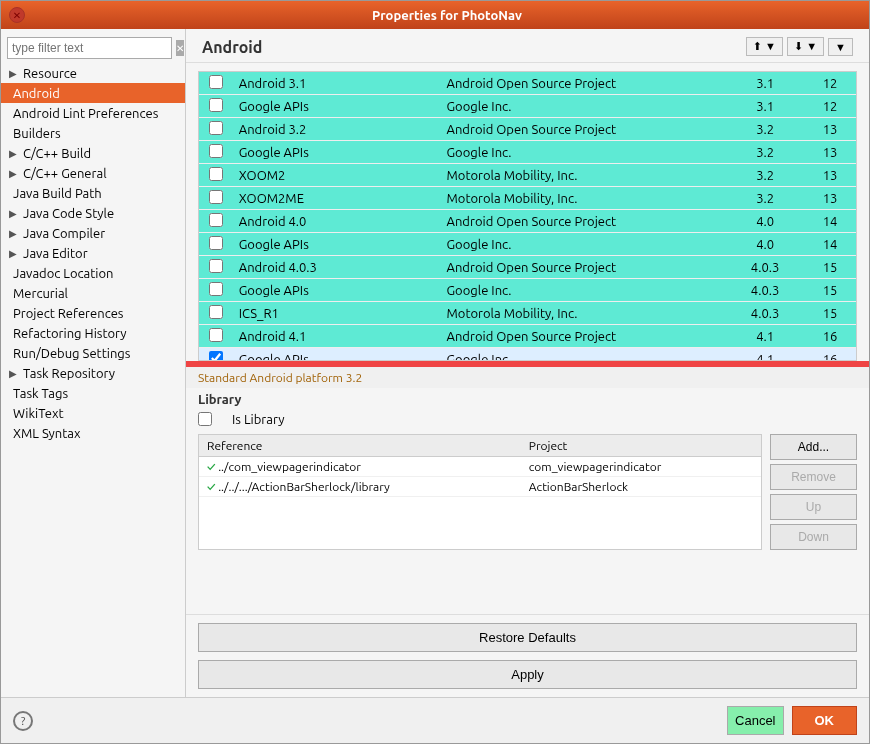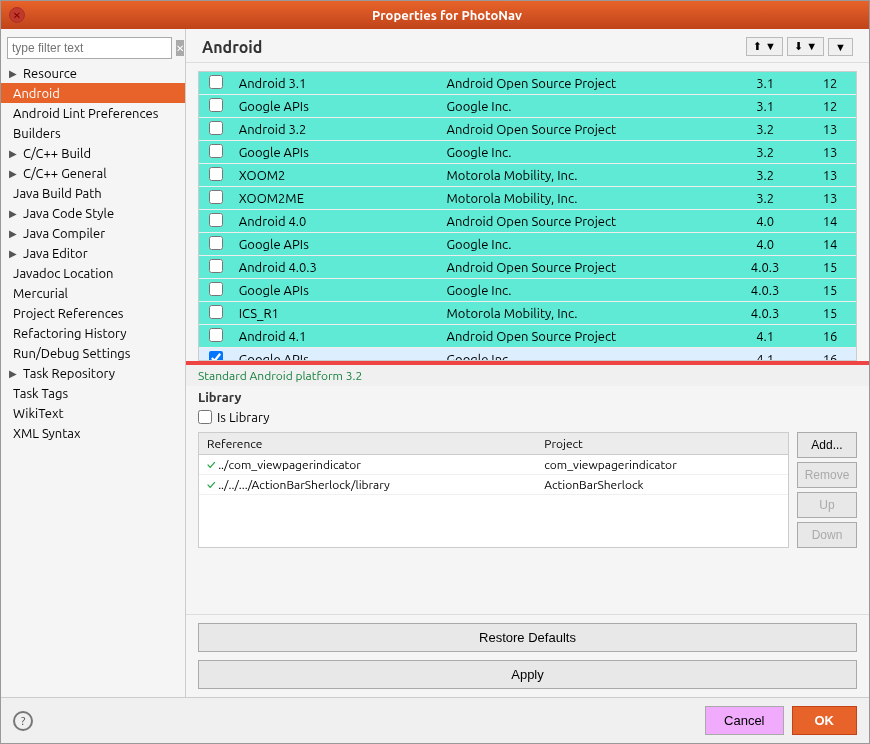--- a/index.html
+++ b/index.html
@@ -208,40 +208,40 @@
       text-align: center;
     }
 
     .android-table tr.checked-row {
       background: #ddeeff;
     }
 
     .status-bar {
       padding: 4px 12px;
       font-size: 12px;
-      color: #15803d;
+      color: #a16207;
       background: #f0f0f0;
-      border-top: 4px solid #ef4444;
+      border-top: 6px solid #ef4444;
     }
 
     .library-section {
       margin: 4px 12px;
     }
 
     .library-title {
       font-weight: bold;
       font-size: 13px;
       margin-bottom: 6px;
       color: #333;
     }
 
     .library-checkbox-row {
       display: flex;
       align-items: center;
-      gap: 5px;
+      gap: 20px;
       margin-bottom: 8px;
     }
 
     .reference-table-area {
       display: flex;
       gap: 8px;
     }
 
     .reference-table-container {
       flex: 1;
@@ -271,21 +271,21 @@
       vertical-align: middle;
     }
 
     .ref-buttons {
       display: flex;
       flex-direction: column;
       gap: 4px;
     }
 
     .ref-btn {
-      width: 60px;
+      width: 87px;
       height: 26px;
       background: #e8e8e8;
       border: 1px solid #aaa;
       cursor: pointer;
       font-size: 12px;
     }
 
     .ref-btn:disabled {
       color: #aaa;
       cursor: default;
@@ -338,22 +338,22 @@
       color: #555;
       cursor: pointer;
     }
 
     .bottom-right-btns {
       display: flex;
       gap: 8px;
     }
 
     .btn-cancel {
-      padding: 6px 18px;
-      background: #f0abfc;
+      padding: 6px 7px;
+      background: #86efac;
       border: 1px solid #aaa;
       cursor: pointer;
       font-size: 13px;
     }
 
     .btn-ok {
       padding: 6px 22px;
       background: #e8632a;
       border: 1px solid #c0431a;
       cursor: pointer;

